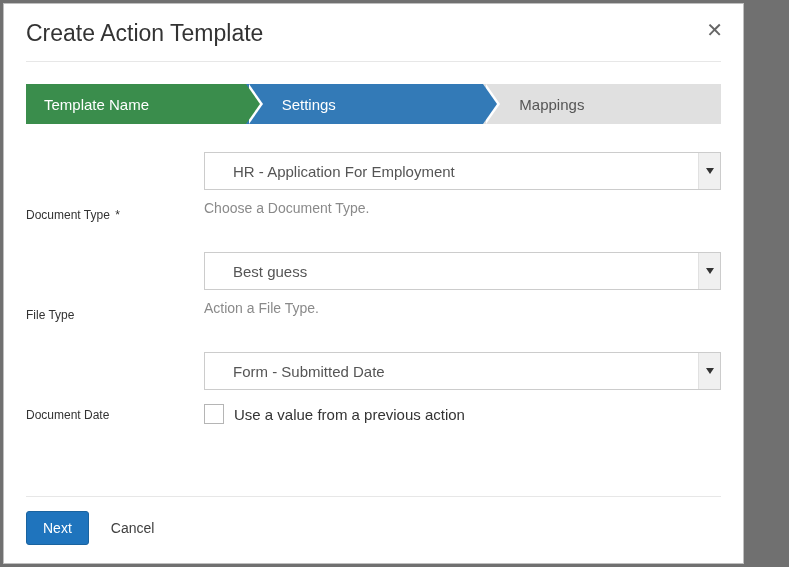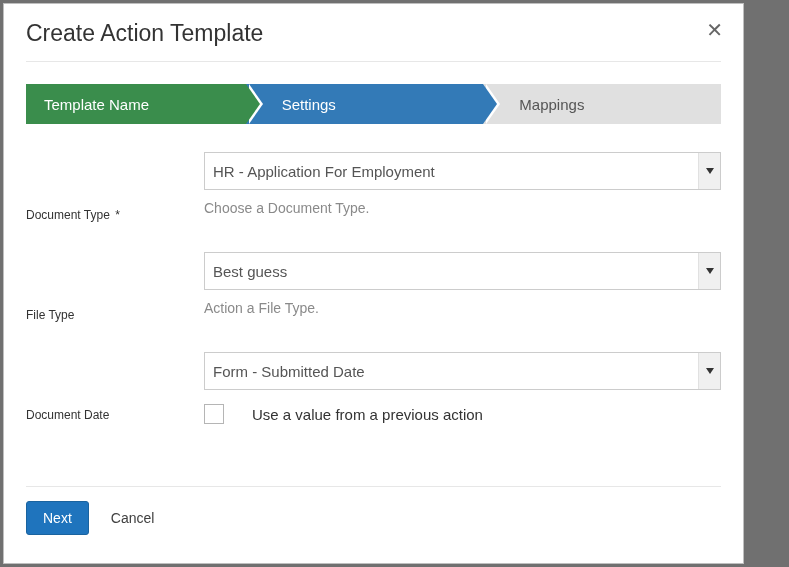--- a/index.html
+++ b/index.html
@@ -110,21 +110,21 @@
   .field-label .req { margin-left: 2px; }
   .field-body { flex: 1; }
   .select {
     width: 100%;
     height: 38px;
     border: 1px solid #cccccc;
     background: #ffffff;
     position: relative;
     display: flex;
     align-items: center;
-    padding: 0 8px;
+    padding: 0 28px;
     font-size: 15px;
     color: #555555;
     cursor: pointer;
   }
   .select .chev-zone {
     position: absolute;
     right: 0; top: 0;
     width: 22px; height: 100%;
     background: #f0f0f0;
     border-left: 1px solid #e1e1e1;
@@ -135,37 +135,37 @@
   .select .chev-zone svg { width: 8px; height: 6px; }
   .hint {
     margin-top: 10px;
     font-size: 14px;
     color: #8a8a8a;
   }
   .checkbox-row {
     margin-top: 14px;
     display: flex;
     align-items: center;
-    gap: 28px;
+    gap: 10px;
     font-size: 15px;
     color: #333333;
   }
   .checkbox {
     width: 20px; height: 20px;
     border: 1px solid #b5b5b5;
     background: #ffffff;
     display: inline-block;
     cursor: pointer;
   }
 
   
   .footer {
     border-top: 1px solid #e7e7e7;
     margin: 0 22px;
-    padding: 14px 0 28px 0;
+    padding: 14px 0 18px 0;
     display: flex;
     gap: 22px;
   }
   .btn-primary {
     background: #1f74bd;
     border: 1px solid #1a639f;
     color: #ffffff;
     font-size: 14px;
     padding: 8px 16px;
     border-radius: 3px;

